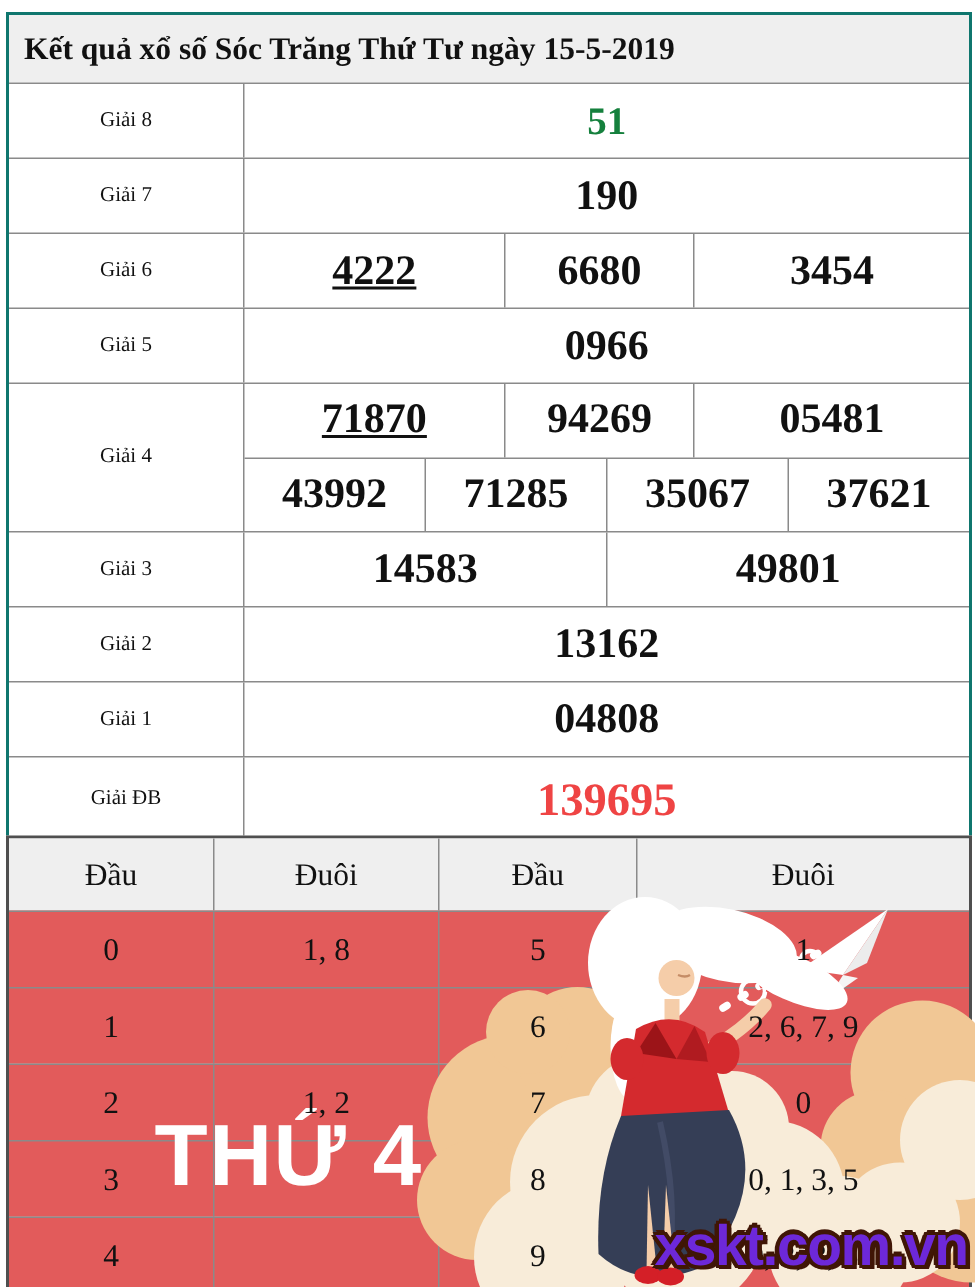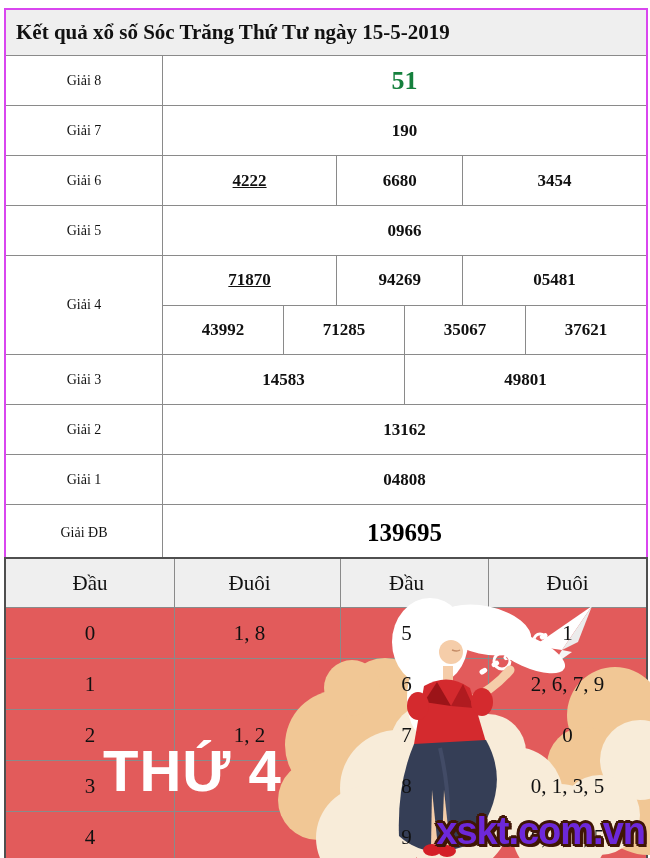--- a/index.html
+++ b/index.html
@@ -4,61 +4,61 @@
 <style>
   html,body { margin:0; padding:0; background:#fff; }
   .page {
     position:relative; width:650px; height:858px; overflow:hidden;
     background:#fff; font-family:"Liberation Serif", serif; color:#111;
   }
 
   
   .t1 {
     position:absolute; left:4px; top:8px; width:640px;
-    border:2px solid #d946ef; background:#fff;
+    border:2px solid #0f766e; background:#fff;
   }
   .t1 .row { display:flex; border-top:1px solid #8a8a8a; }
   .t1 .row:first-child { border-top:none; }
   .t1 .cell { border-left:1px solid #8a8a8a; box-sizing:border-box; }
   .t1 .row > .cell:first-child { border-left:none; }
   .title-row { height:45px; background:#efefef; }
   .title-cell {
     flex:1; display:flex; align-items:center; padding-left:10px;
     font-weight:bold; font-size:21px;
   }
   .prow { height:49px; }
   .prow.dbl { height:98px; }
   .prow.db { height:55px; }
   .label-cell {
     width:156px; flex:none; display:flex; align-items:center; justify-content:center;
     font-size:14px;
   }
   .val-cell {
     display:flex; align-items:center; justify-content:center;
-    font-weight:bold; font-size:17px; flex:1;
+    font-weight:bold; font-size:28px; flex:1;
   }
   .w36 { flex:36;text-decoration:underline; } .w26 { flex:26; } .w38 { flex:38; }
   .red-num   { color:#15803d; font-size:26px; }
-  .red-num-big { color:#000000; font-size:25px; }
+  .red-num-big { color:#ef4444; font-size:31px; }
   .g4-col { flex:1; display:flex; flex-direction:column; border-left:1px solid #8a8a8a; }
   .g4-row { flex:1; display:flex; }
   .g4-row + .g4-row { border-top:1px solid #8a8a8a; }
   .g4-row .val-cell { border-left:1px solid #8a8a8a; box-sizing:border-box; }
   .g4-row .val-cell:first-child { border-left:none; }
 
   
   .t2 {
     position:absolute; left:4px; top:557px; width:640px;
     border:2px solid #4f4f4f; background:#fff;
   }
   .t2 .row { display:flex; border-top:1px solid #8a8a8a; }
   .t2 .row:first-child { border-top:none; }
   .t2 .htc {
     display:flex; align-items:center; justify-content:center;
-    font-size:21px; border-left:1px solid #8a8a8a; box-sizing:border-box;margin-left:16px;
+    font-size:21px; border-left:1px solid #8a8a8a; box-sizing:border-box;
   }
   .t2 .htc:first-child { border-left:none; }
   .t2 .head { height:48px; background:#efefef; }
   .t2 .data { height:50px; background:#e25b5b; }
   .c1 { width:136px; flex:none; } .c2 { width:150px; flex:none; }
   .c3 { width:132px; flex:none; } .c4 { flex:1; }
   .v { position:relative; z-index:3; }
 
   
   .art { position:absolute; left:0; top:0; width:650px; height:858px;

